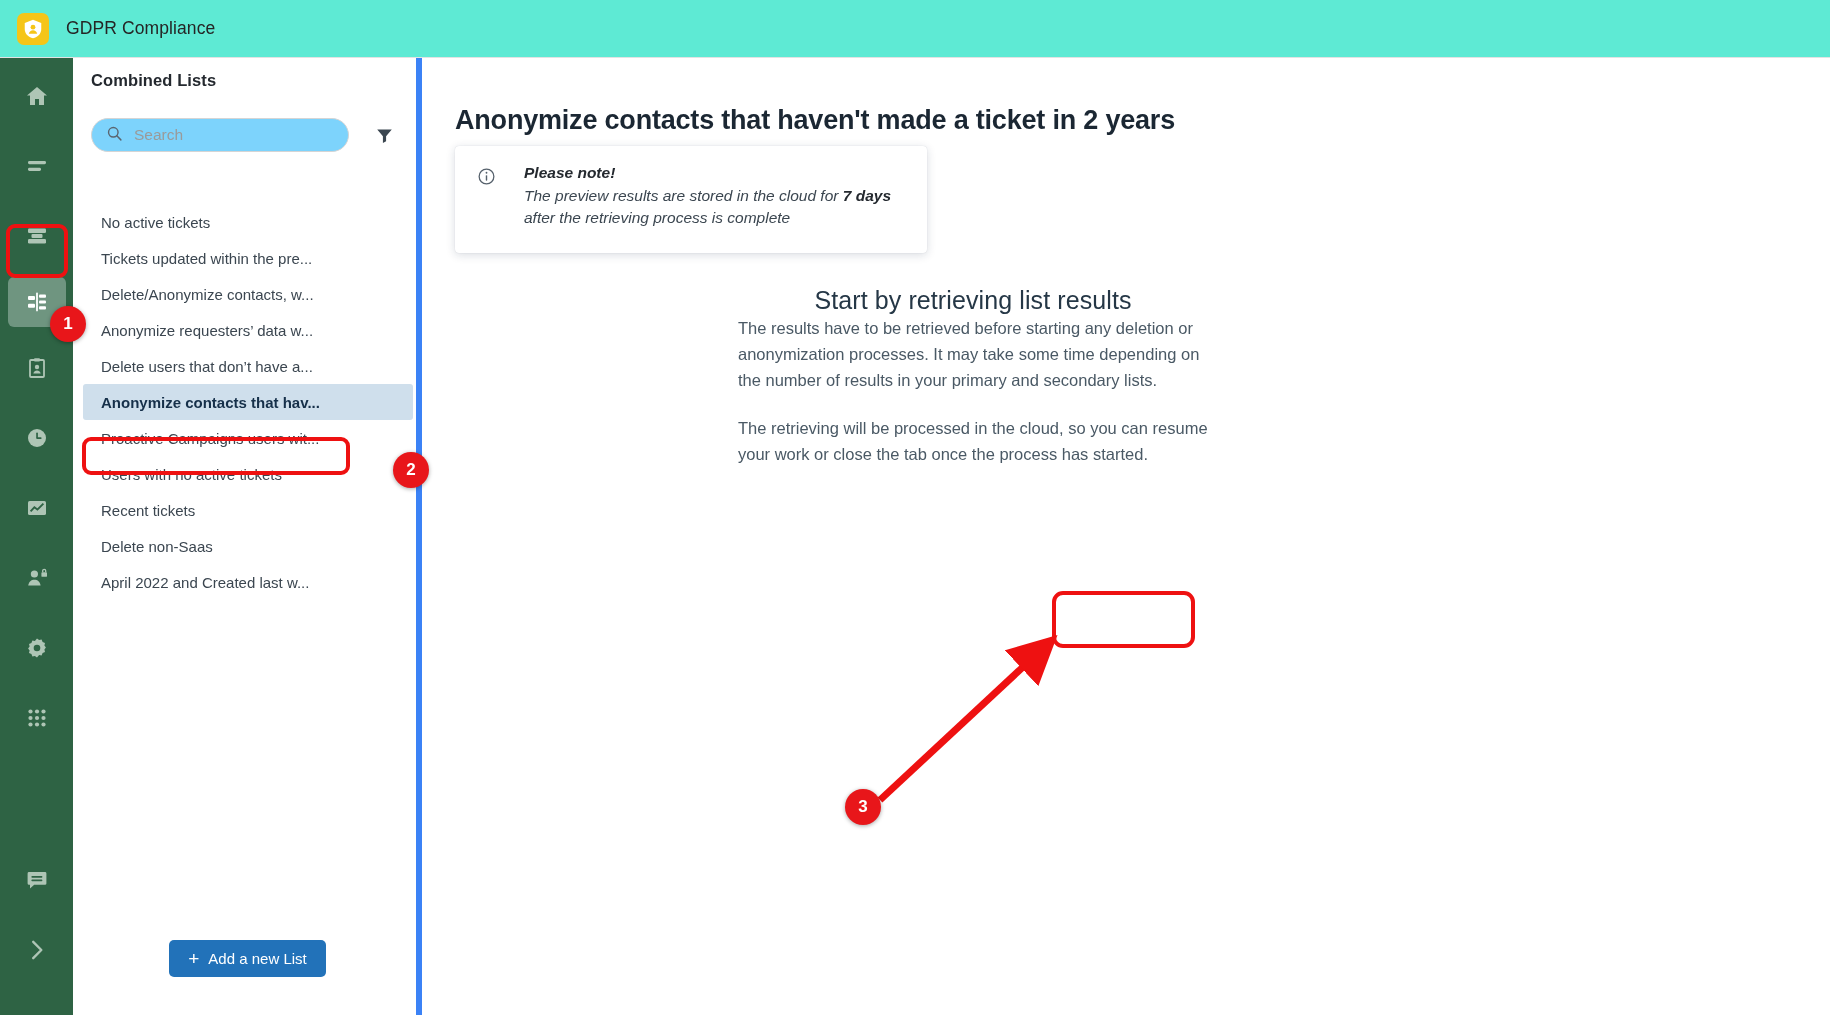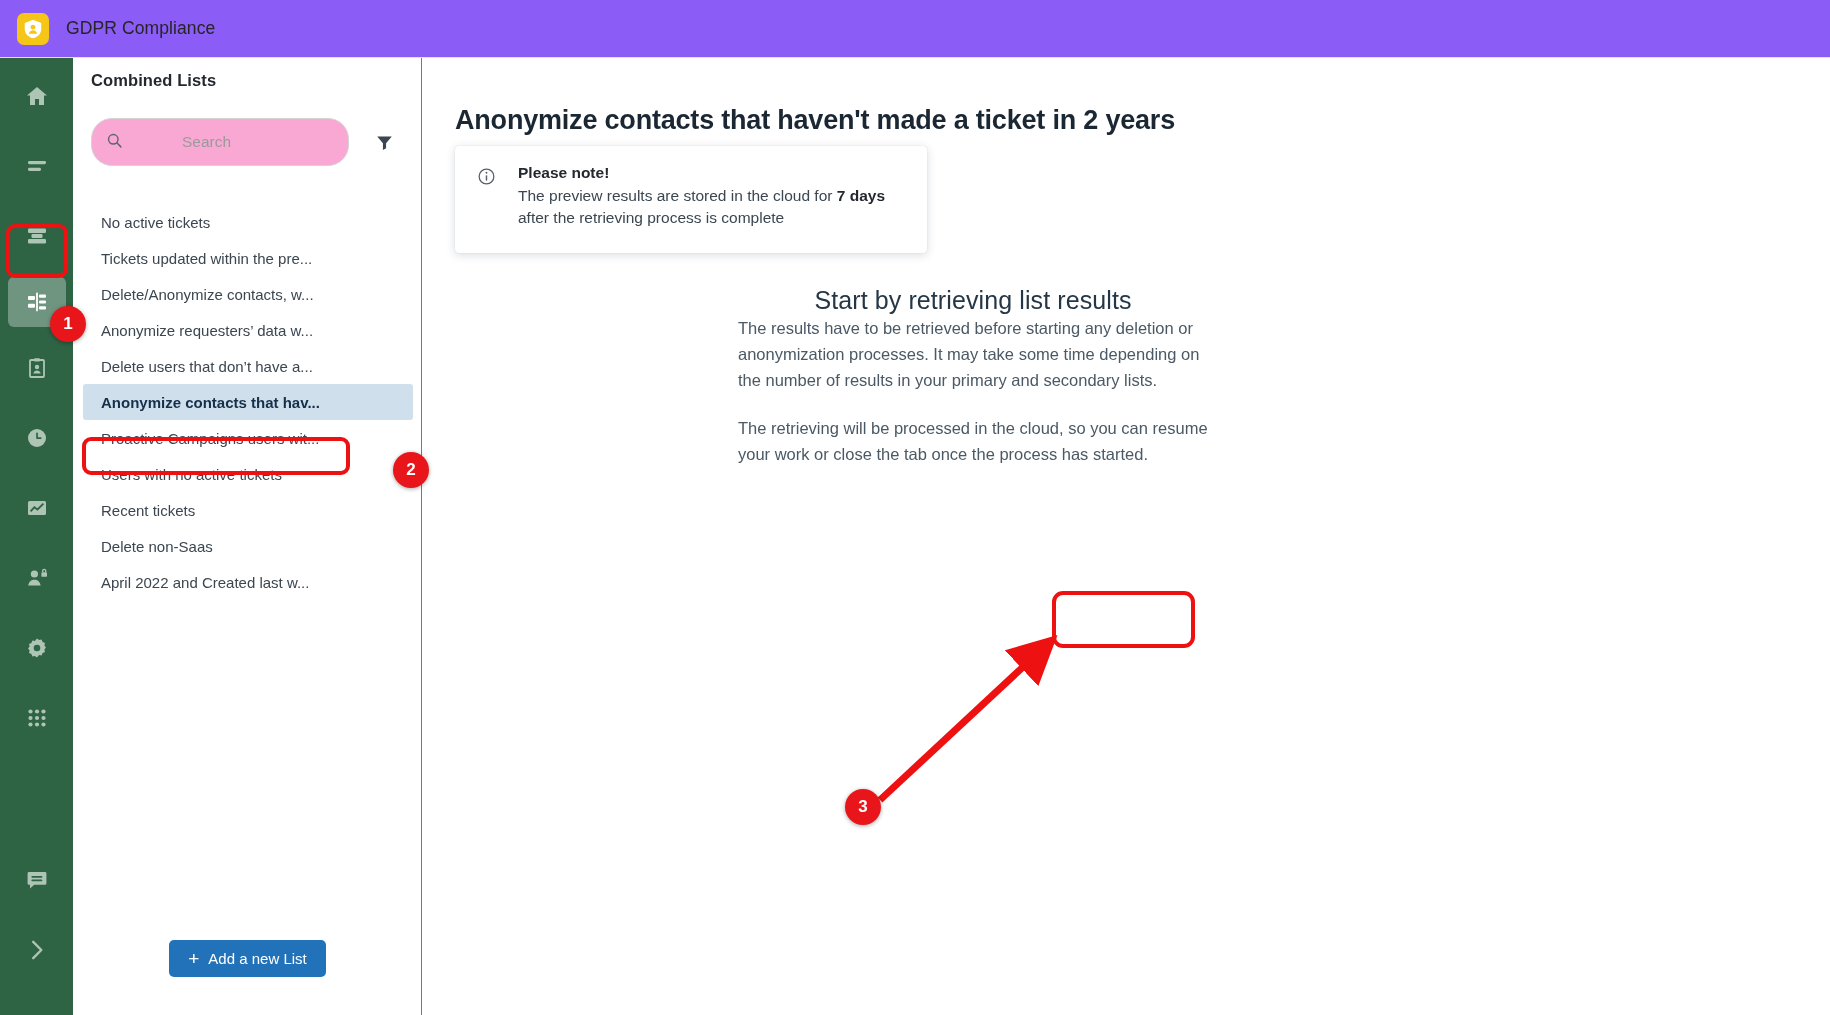--- a/index.html
+++ b/index.html
@@ -7,21 +7,21 @@
     width: 1830px; height: 1015px;
     font-family: "Liberation Sans", sans-serif;
     background: #ffffff;
     overflow: hidden;
   }
   #root { position: relative; width: 1830px; height: 1015px; }
 
   
   .topbar {
     position: absolute; left: 0; top: 0; width: 1830px; height: 58px;
-    background: #8b5cf6; border-bottom: 1px solid #e3e3e3;
+    background: #5eead4; border-bottom: 1px solid #e3e3e3;
     display: flex; align-items: center; padding-left: 17px;
   }
   .app-logo {
     width: 32px; height: 32px; border-radius: 7px; background: #f5c518;
     display: flex; align-items: center; justify-content: center; flex: none;
   }
   .app-logo svg { display: block; }
   .app-title {
     margin-left: 17px; font-size: 17.5px; color: #252525; font-weight: 400;
     letter-spacing: .1px;
@@ -39,33 +39,33 @@
   .rail-icon svg { display: block; fill: #aec5b5; }
   .rail-icon.active { background: #6f9580; border-radius: 6px; }
   .rail-icon.active svg { fill: #ffffff; }
   .rail-top { position: absolute; left: 0; top: 0; width: 73px; }
   .rail-spacer { height: 12px; }
   .rail-bottom { position: absolute; left: 0; bottom: 36px; width: 73px; }
 
   
   .listpanel {
     position: absolute; left: 73px; top: 58px; width: 349px; height: 957px;
-    background: #ffffff; border-right: 1px solid #3b82f6;
+    background: #ffffff; border-right: 6px solid #3b82f6;
   }
   .panel-title {
     position: absolute; left: 18px; top: 13px;
     font-size: 16.5px; color: #24292f; font-weight: 600; letter-spacing: .1px;
   }
   .search-row {
     position: absolute; left: 18px; top: 60px; width: 315px;
     display: flex; align-items: center;
   }
   .search-box {
-    width: 258px; height: 48px; border: 1px solid #d5d5d5; border-radius: 21px;
-    display: flex; align-items: center; padding: 0 14px; background: #f9a8d4; gap: 48px;
+    width: 258px; height: 34px; border: 1px solid #d5d5d5; border-radius: 21px;
+    display: flex; align-items: center; padding: 0 14px; background: #7dd3fc;
   }
   .search-box svg { flex: none; }
   .search-input {
     border: none; outline: none; background: transparent;
     font-family: "Liberation Sans", sans-serif; font-size: 15.5px;
     color: #333; margin-left: 11px; width: 190px;
   }
   .search-input::placeholder { color: #9a9a9a; }
   .filter-btn {
     margin-left: 20px; width: 30px; height: 30px;
@@ -107,21 +107,21 @@
   .sub-line a { color: #2272b9; text-decoration: none; }
   .ext-icon { display: inline-block; vertical-align: -2px; margin-left: 3px; }
 
   .note-card {
     position: absolute; left: 33px; top: 88px; width: 472px; height: 107px;
     background: #fff; border-radius: 4px;
     box-shadow: 0 2px 10px rgba(20,40,70,.16), 0 0 1px rgba(20,40,70,.2);
     display: flex; padding: 18px 20px 0 22px;
   }
   .note-ico { flex: none; margin-top: 3px; }
-  .note-body { margin-left: 22px; }
+  .note-body { margin-left: 28px; font-style: italic; }
   .note-title { font-size: 15.5px; font-weight: 700; color: #24292f; }
   .note-text { font-size: 15.5px; color: #3b4650; line-height: 22px; margin-top: 3px; }
   .note-text b { font-weight: 700; color: #24292f; }
 
   .center-block {
     position: absolute; left: 316px; top: 228px; width: 470px; text-align: left;
   }
   .center-title {
     font-size: 25px; color: #253746; font-weight: 400;
     text-align: center; letter-spacing: .1px;

